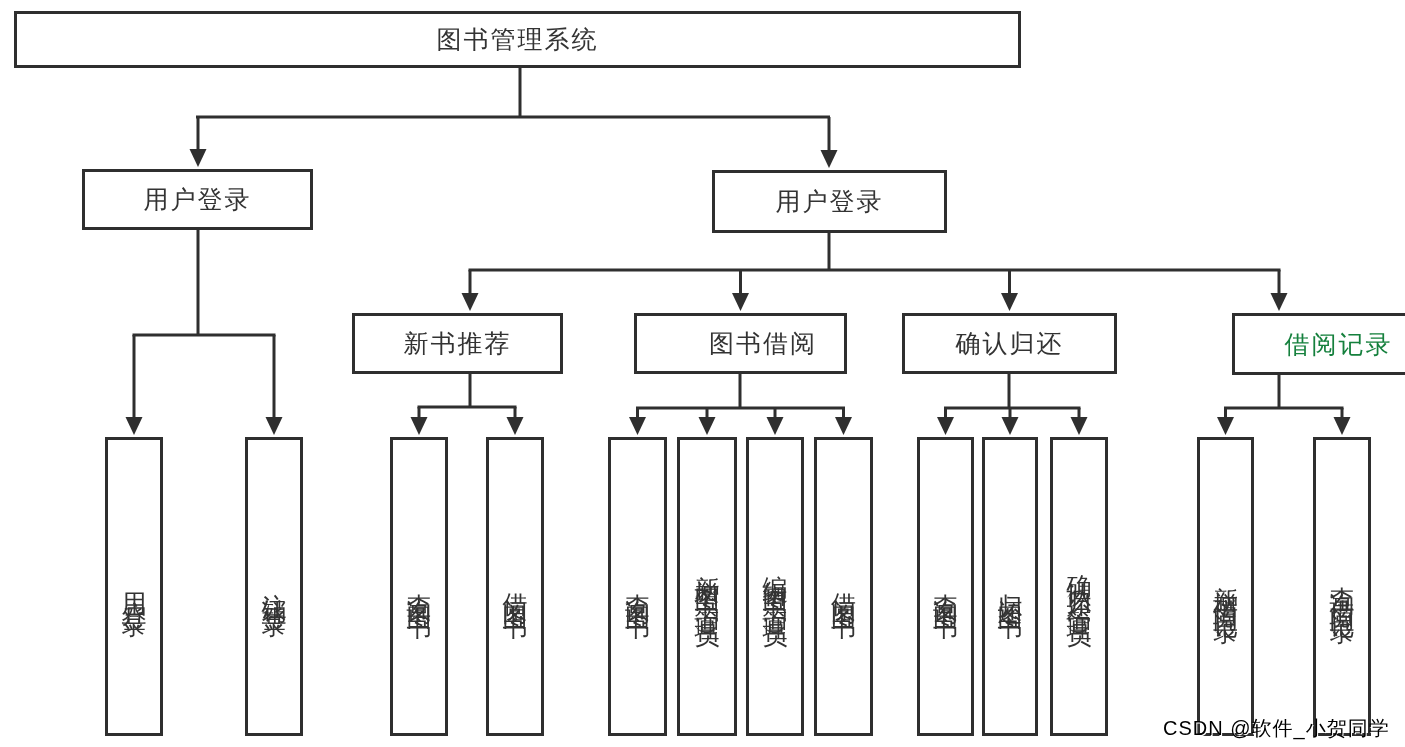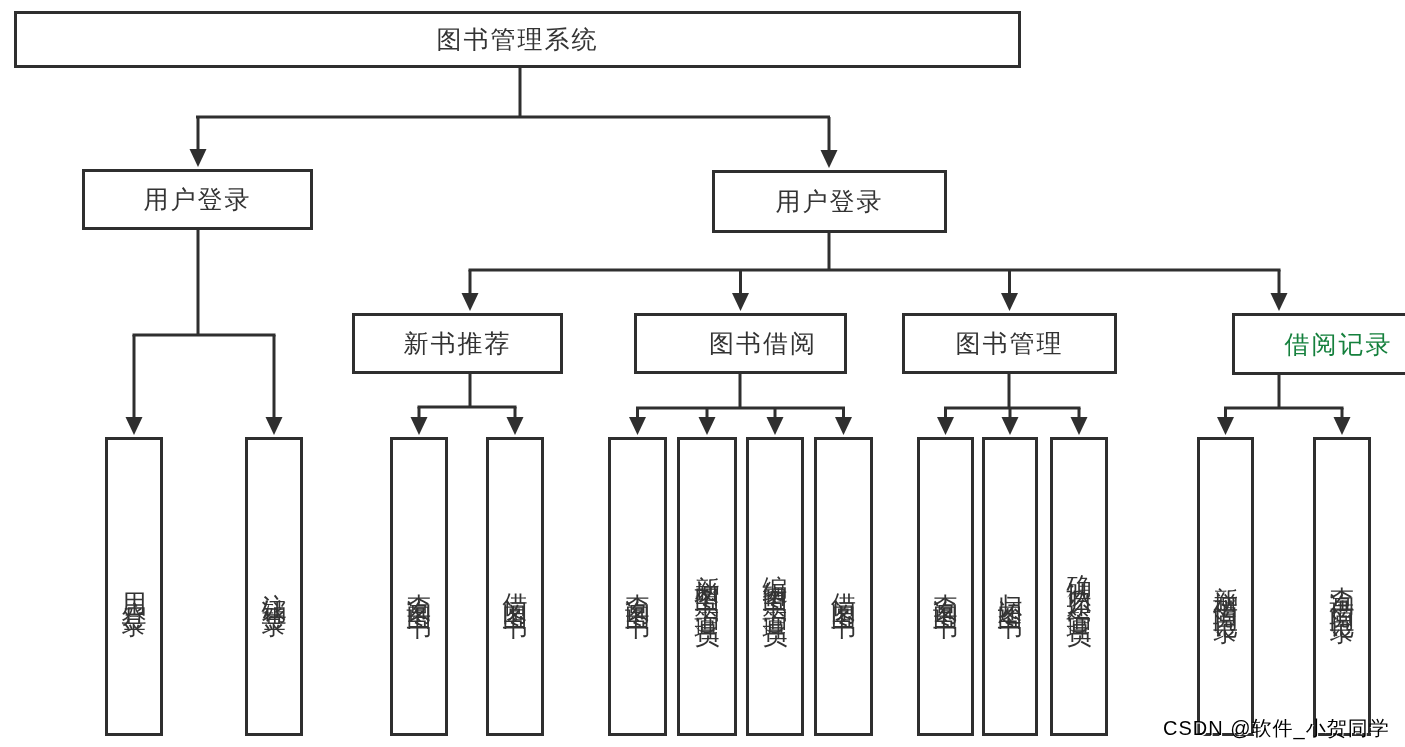--- a/index.html
+++ b/index.html
@@ -84,21 +84,21 @@
       <polygon points="1333.5,417 1350.5,417 1342,435" fill="#2f2f2f"></polygon>
     </svg>
 
   <div class="node h" style="left: 14px; top: 11px; width: 1007px; height: 57px; border-color: rgb(47, 47, 47); color: rgb(51, 51, 51);">图书管理系统</div>
 
   <div class="node h" style="left: 82px; top: 169px; width: 231px; height: 61px; border-color: rgb(47, 47, 47); color: rgb(51, 51, 51);">用户登录</div>
   <div class="node h" style="left: 712px; top: 170px; width: 235px; height: 63px; border-color: rgb(47, 47, 47); color: rgb(51, 51, 51);">用户登录</div>
 
   <div class="node h" style="left: 352px; top: 313px; width: 211px; height: 61px; border-color: rgb(47, 47, 47); color: rgb(51, 51, 51);">新书推荐</div>
   <div class="node h" style="left: 634px; top: 313px; width: 213px; height: 61px; border-color: rgb(47, 47, 47); color: rgb(51, 51, 51); padding-left: 45px;">图书借阅</div>
-  <div class="node h" style="left: 902px; top: 313px; width: 215px; height: 61px; border-color: rgb(47, 47, 47); color: rgb(51, 51, 51);">图书管理</div>
+  <div class="node h" style="left: 902px; top: 313px; width: 215px; height: 61px; border-color: rgb(47, 47, 47); color: rgb(51, 51, 51);">确认归还</div>
   <div class="node h" style="left: 1216px; top: 313px; width: 213px; height: 62px; border-color: rgb(47, 47, 47); color: #15803d; margin-left: 16px;">借阅记录</div>
 
   <div class="node v" style="left: 105px; top: 437px; width: 58px; height: 299px; border-color: rgb(47, 47, 47); color: rgb(51, 51, 51);">用户登录</div>
   <div class="node v" style="left: 245px; top: 437px; width: 58px; height: 299px; border-color: rgb(47, 47, 47); color: rgb(51, 51, 51);">注销登录</div>
 
   <div class="node v" style="left: 390px; top: 437px; width: 58px; height: 299px; border-color: rgb(47, 47, 47); color: rgb(51, 51, 51);">查询图书</div>
   <div class="node v" style="left: 486px; top: 437px; width: 58px; height: 299px; border-color: rgb(47, 47, 47); color: rgb(51, 51, 51);">借阅图书</div>
 
   <div class="node v" style="left: 608px; top: 437px; width: 59px; height: 299px; border-color: rgb(47, 47, 47); color: rgb(51, 51, 51);">查询图书</div>
   <div class="node v" style="left: 677px; top: 437px; width: 60px; height: 299px; border-color: rgb(47, 47, 47); color: rgb(51, 51, 51);">新增图书（管理员）</div>

